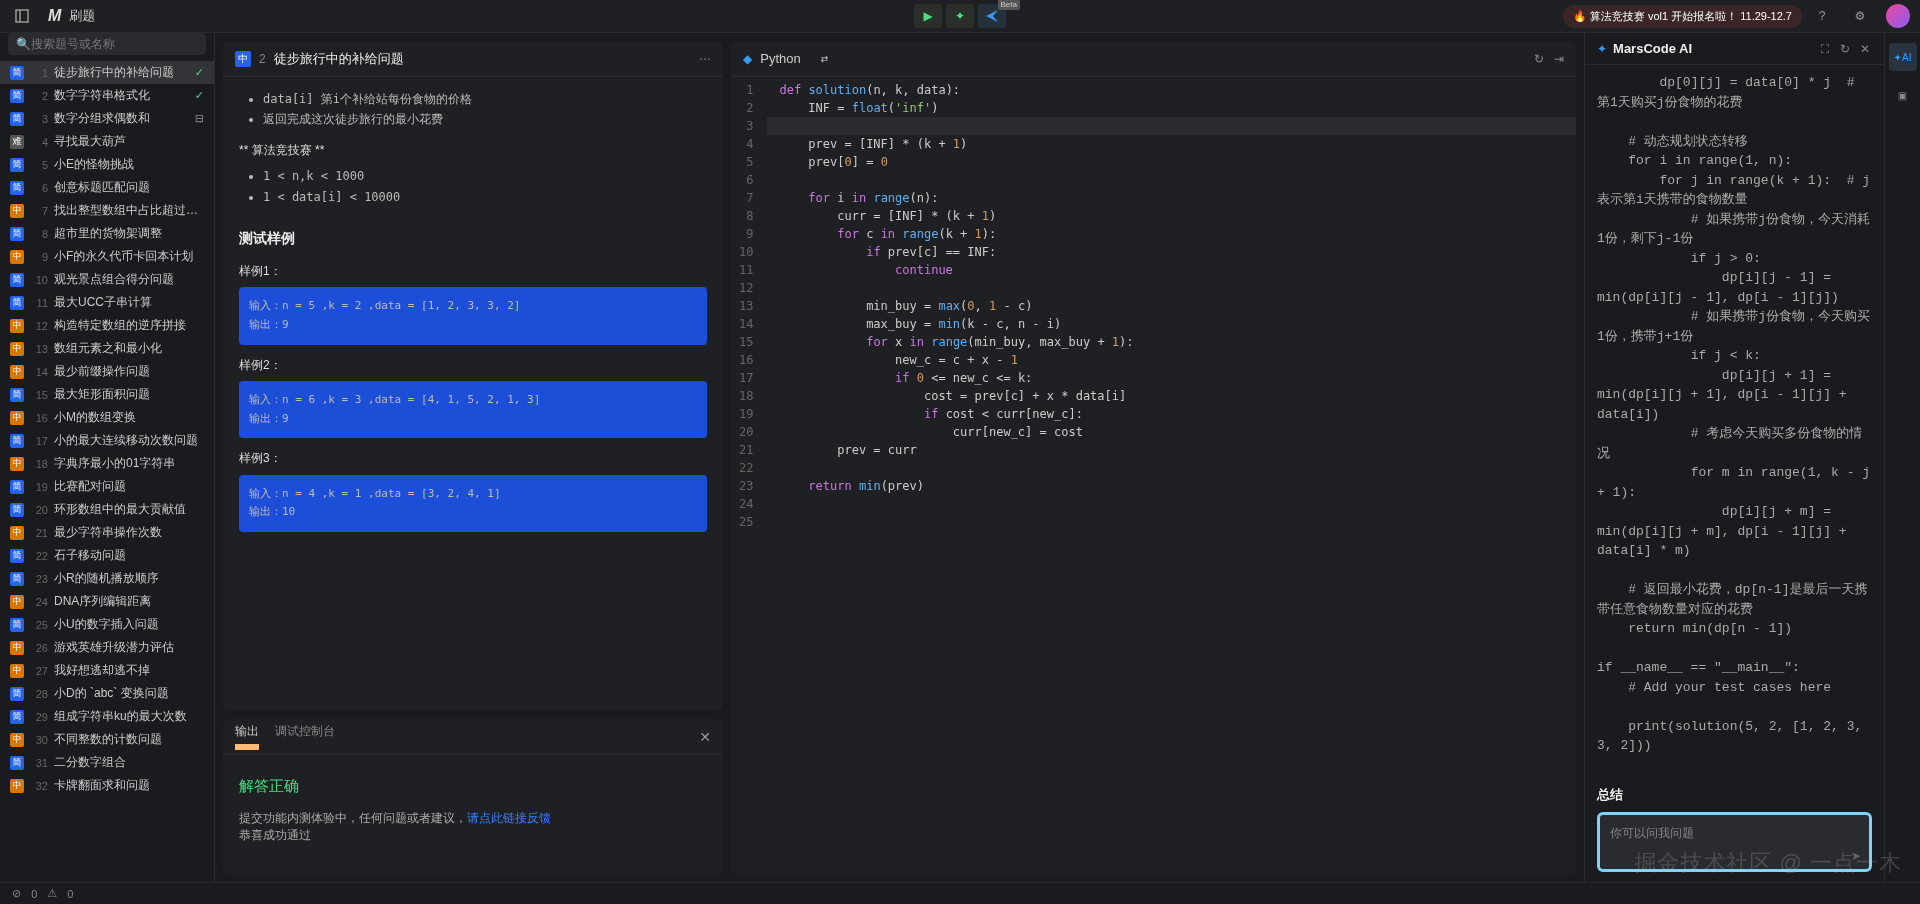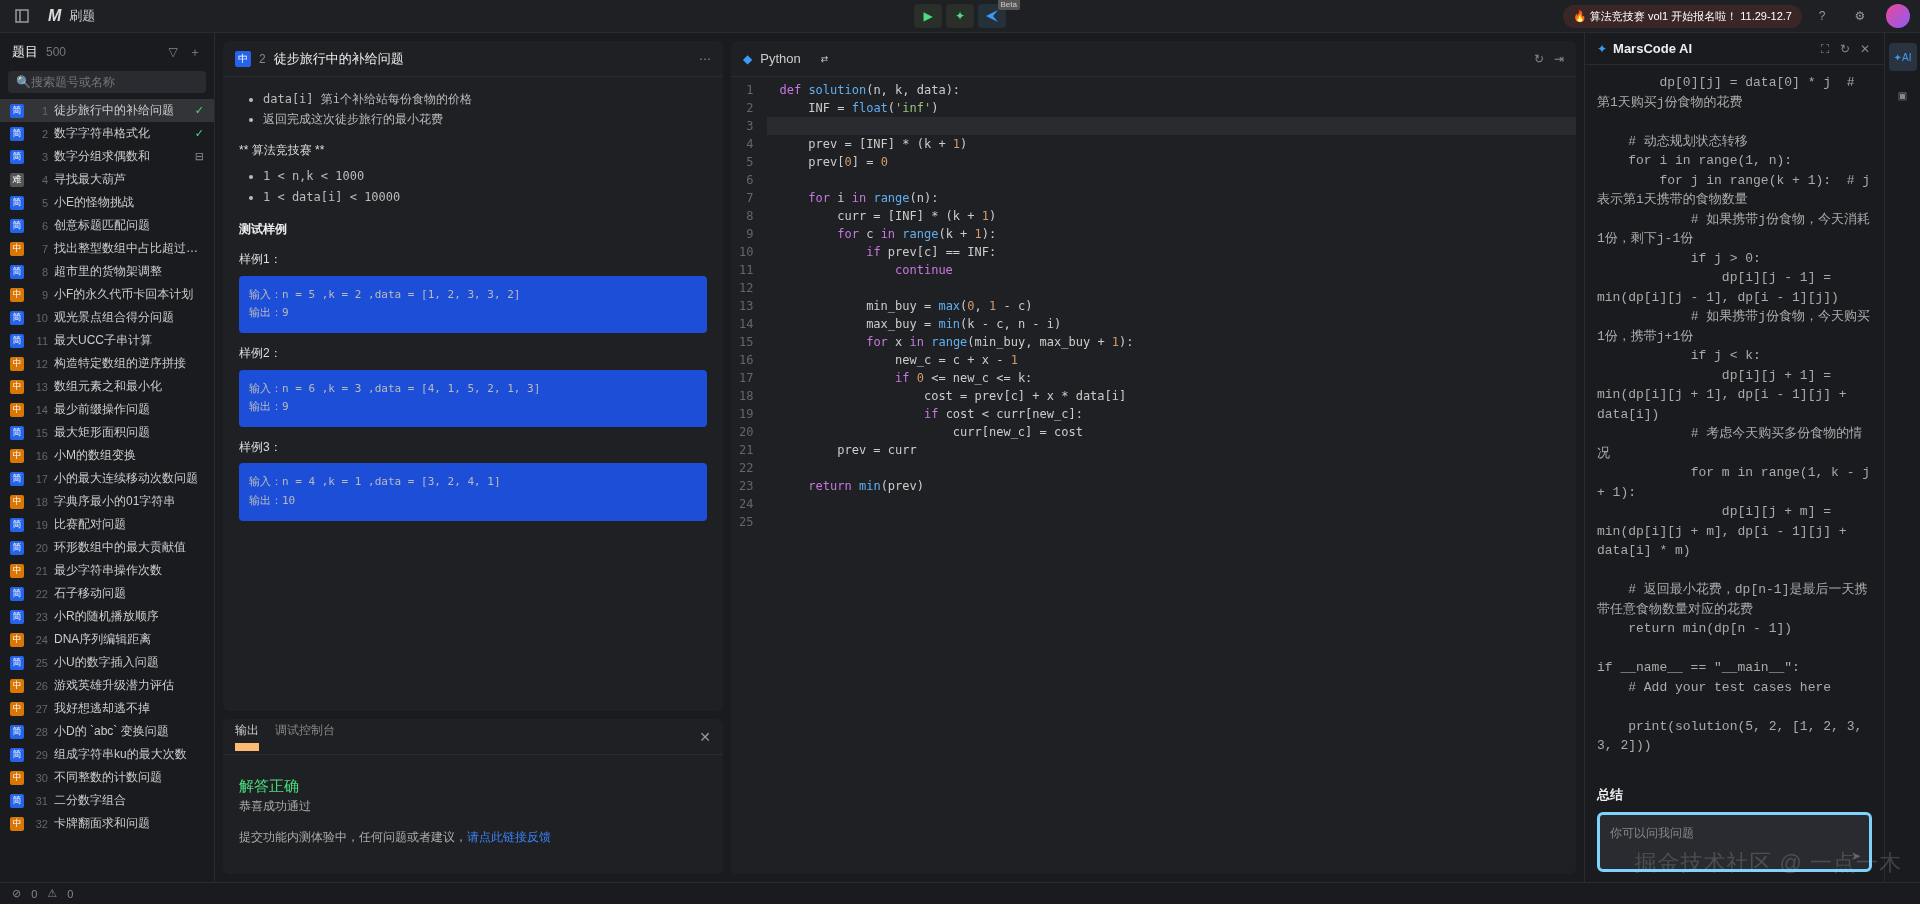--- a/index.html
+++ b/index.html
@@ -35,27 +35,27 @@
 .exclude{color:#888;font-size:11px}
 .content{flex:1;display:flex;flex-direction:column;min-width:0}
 .panels{flex:1;display:flex;gap:8px;padding:8px;min-height:0}
 .panel{background:#1f2024;border-radius:6px;display:flex;flex-direction:column;overflow:hidden}
 .pane-l{width:500px;display:flex;flex-direction:column;gap:8px}
 .p-hdr{height:36px;display:flex;align-items:center;padding:0 12px;gap:8px;border-bottom:1px solid #2a2b30}
 .p-body{flex:1;overflow-y:auto;padding:12px 16px;font-size:12px;line-height:1.7}
 .p-body .sub{color:#ddd;margin:10px 0 6px;font-weight:500}
 .p-body ul{padding-left:24px;color:#bbb}
 .p-body code{color:#bbb;font-family:Consolas,monospace}
-.p-body h3{color:#eee;font-size:12px;margin:12px 0 8px}
+.p-body h3{color:#eee;font-size:14px;margin:20px 0 8px}
 .example{background:#1d4ed8;padding:10px;border-radius:4px;margin:6px 0;font-family:Consolas,monospace;color:#bbb;font-size:11px}
 .output-panel{height:155px}
 .output-body{padding:12px 16px;font-size:12px}
 .output-tabs{display:flex;gap:16px}
 .otab{color:#ccc;font-weight:500;padding-bottom:4px;cursor:pointer}
-.otab.active{border-bottom:8px solid #fdba74}
+.otab.active{border-bottom:6px solid #fdba74}
 .o-close{margin-left:auto;color:#999;cursor:pointer;font-size:14px}
 .success{color:#4ade80;font-size:15px;margin:10px 0 2px;font-weight:500}
 .link{color:#3b82f6;cursor:pointer}
 .pane-r{flex:1}
 .editor{flex:1;display:flex;font-family:Consolas,monospace;font-size:12px;overflow:auto}
 .gutter{background:#1f2024;color:#666;text-align:right;padding:4px 14px 4px 8px;user-select:none;line-height:18px}
 .code{flex:1;padding:4px 0;line-height:18px;white-space:pre;color:#ccc}
 .code .line{padding:0 12px}
 .code .line.hl{background:#2a2b30}
 .kw{color:#c678dd}.fn{color:#61afef}.str{color:#98c379}.num-lit{color:#d19a66}
@@ -105,27 +105,20 @@
   <div class="right">
     <div class="promo">🔥 算法竞技赛 vol1 开始报名啦！ 11.29-12.7</div>
     <div class="icon-btn">?</div>
     <div class="icon-btn">⚙</div>
     <div class="avatar"></div>
   </div>
 </div>
 
 <div class="main">
   <div class="sidebar">
-    <div class="sb-hdr">
-      <span class="t">题目</span>
-      <span class="count">500</span>
-      <span class="spacer"></span>
-      <span class="mini-icon">▽</span>
-      <span class="mini-icon">＋</span>
-    </div>
     <div class="search">
       <span>🔍</span>
       <input placeholder="搜索题号或名称" style="">
     </div>
     <div class="list" id="plist">
         <div class="item active">
           <span class="diff e">简</span>
           <span class="num">1</span>
           <span class="name">徒步旅行中的补给问题</span>
           <span class="check">✓</span>
@@ -335,22 +328,22 @@
         <div class="panel output-panel">
           <div class="p-hdr">
             <div class="output-tabs">
               <span class="otab active">输出</span>
               <span class="otab" style="color:#888">调试控制台</span>
             </div>
             <span class="o-close">✕</span>
           </div>
           <div class="output-body">
             <div class="success">解答正确</div>
+            <div style="margin-top:14px;color:#aaa"><span>提交功能内测体验中，任何问题或者建议，</span><span class="link">请点此链接反馈</span></div>
             <div style="color:#aaa">恭喜成功通过</div>
-            <div style="margin-top:14px;color:#aaa"><span>提交功能内测体验中，任何问题或者建议，</span><span class="link">请点此链接反馈</span></div>
           </div>
         </div>
       </div>
 
       <div class="panel pane-r">
         <div class="p-hdr">
           <span style="color:#3b9af5">◆</span>
           <span class="lang-sel">
               <span>Python</span> 
               <span style="font-size:9px">⇄</span>

